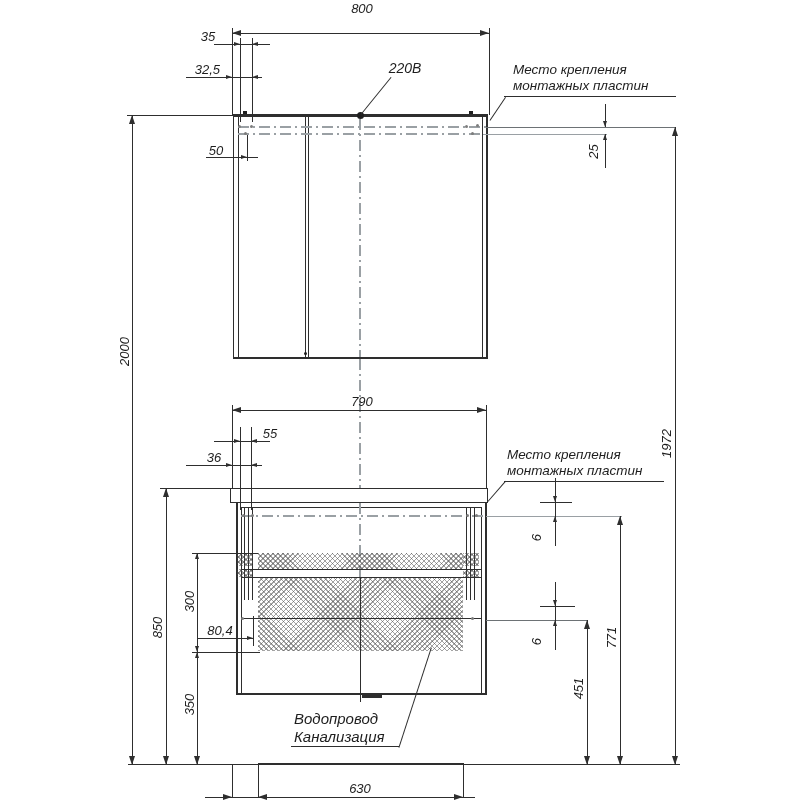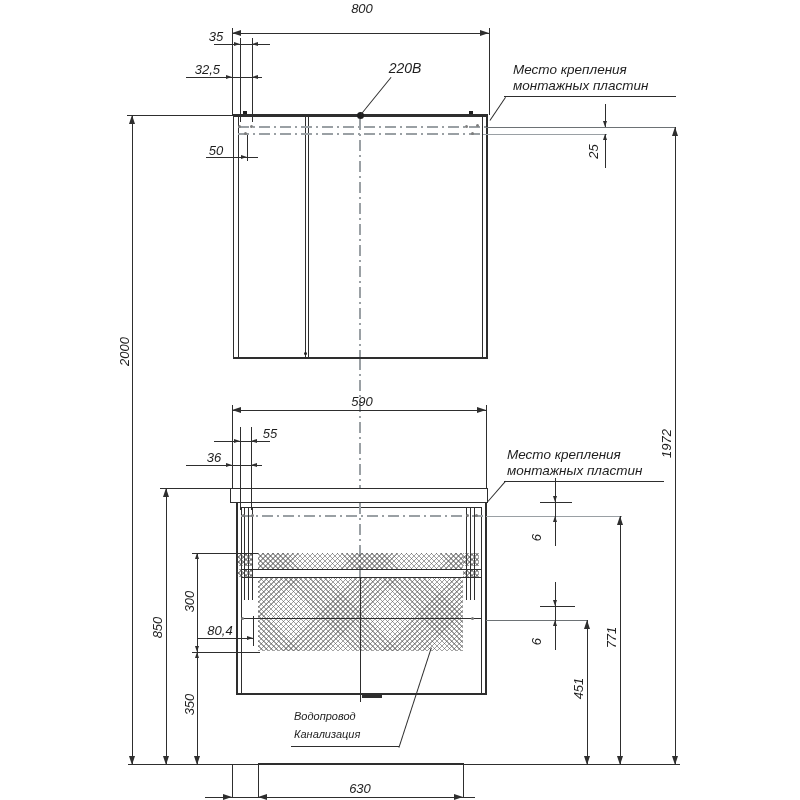--- a/index.html
+++ b/index.html
@@ -9,21 +9,21 @@
   .gy{background:#9aa0a4;}
   .g2{background:#6d7275;}
   .ddh{position:absolute;height:1.5px;background-image:repeating-linear-gradient(90deg,#9aa0a4 0 11px,transparent 11px 15px,#9aa0a4 15px 17px,transparent 17px 21px);}
   .ddv{position:absolute;width:1.5px;background-image:repeating-linear-gradient(180deg,#9aa0a4 0 11px,transparent 11px 15px,#9aa0a4 15px 17px,transparent 17px 21px);}
   .hatch{position:absolute;background-image:
       repeating-linear-gradient(45deg,rgba(70,70,70,.5) 0 1px,transparent 1px 3.5px),
       repeating-linear-gradient(135deg,rgba(70,70,70,.5) 0 1px,transparent 1px 3.5px);}
   .dim{position:absolute;font:italic 13px "Liberation Sans",sans-serif;color:#1e1e1e;text-align:center;white-space:nowrap;}
   .dimv{position:absolute;font:italic 13px "Liberation Sans",sans-serif;color:#1e1e1e;text-align:center;white-space:nowrap;transform:rotate(-90deg);}
   .note{position:absolute;font:italic 13.5px "Liberation Sans",sans-serif;color:#1e1e1e;white-space:nowrap;}
-  .big{font-size:11px;}
+  .big{font-size:15px;}
   .aR,.aL,.aU,.aD{position:absolute;width:0;height:0;}
   .aR{border-top:3px solid transparent;border-bottom:3px solid transparent;border-left:9px solid #2e2e2e;}
   .aL{border-top:3px solid transparent;border-bottom:3px solid transparent;border-right:9px solid #2e2e2e;}
   .aU{border-left:3px solid transparent;border-right:3px solid transparent;border-bottom:9px solid #2e2e2e;}
   .aD{border-left:3px solid transparent;border-right:3px solid transparent;border-top:9px solid #2e2e2e;}
   .s.aR{border-left-width:6px;border-top-width:2px;border-bottom-width:2px;}
   .s.aL{border-right-width:6px;border-top-width:2px;border-bottom-width:2px;}
   .s.aU{border-bottom-width:6px;border-left-width:2px;border-right-width:2px;}
   .s.aD{border-top-width:6px;border-left-width:2px;border-right-width:2px;}
   .diag{position:absolute;height:1.2px;background:#2e2e2e;transform-origin:0 50%;}
@@ -64,21 +64,21 @@
   <div class="ln" style="left:232px;top:33px;width:257px;height:1px;"></div>
   <div class="aL" style="left:232px;top:30px;"></div>
   <div class="aR" style="left:480px;top:30px;"></div>
   <div class="dim" style="left:332px;top:1px;width:60px;">800</div>
 
   <div class="ln" style="left:240px;top:38px;width:1px;height:84px;"></div>
   <div class="ln" style="left:252px;top:38px;width:1px;height:84px;"></div>
   <div class="ln" style="left:214px;top:44px;width:56px;height:1px;"></div>
   <div class="aR s" style="left:234px;top:42px;"></div>
   <div class="aL s" style="left:252px;top:42px;"></div>
-  <div class="dim" style="left:198px;top:29px;width:36px;">35</div>
+  <div class="dim" style="left:190px;top:29px;width:36px;">35</div>
 
   <div class="ln" style="left:186px;top:77px;width:76px;height:1px;"></div>
   <div class="aR s" style="left:226px;top:75px;"></div>
   <div class="aL s" style="left:252px;top:75px;"></div>
   <div class="dim" style="left:176px;top:62px;width:44px;text-align:right;">32,5</div>
 
   <div class="ln" style="left:247px;top:135px;width:1px;height:26px;"></div>
   <div class="ln" style="left:206px;top:157px;width:52px;height:1px;"></div>
   <div class="aR s" style="left:241px;top:155px;"></div>
   <div class="dim" style="left:198px;top:143px;width:36px;">50</div>
@@ -134,21 +134,21 @@
   <div class="dot" style="left:466px;top:514px;"></div>
   <div class="dot" style="left:475px;top:514px;"></div>
   <div class="dot" style="left:241px;top:617px;"></div>
   <div class="dot" style="left:471px;top:617px;"></div>
 
   <div class="ln" style="left:232px;top:405px;width:1px;height:83px;"></div>
   <div class="ln" style="left:486px;top:405px;width:1px;height:83px;"></div>
   <div class="ln" style="left:232px;top:410px;width:254px;height:1px;"></div>
   <div class="aL" style="left:232px;top:407px;"></div>
   <div class="aR" style="left:477px;top:407px;"></div>
-  <div class="dim" style="left:332px;top:394px;width:60px;">590</div>
+  <div class="dim" style="left:332px;top:394px;width:60px;">790</div>
 
   <div class="ln" style="left:240px;top:427px;width:1px;height:83px;"></div>
   <div class="ln" style="left:251px;top:427px;width:1px;height:83px;"></div>
   <div class="ln" style="left:214px;top:441px;width:56px;height:1px;"></div>
   <div class="aR s" style="left:234px;top:439px;"></div>
   <div class="aL s" style="left:251px;top:439px;"></div>
   <div class="dim" style="left:252px;top:426px;width:36px;">55</div>
 
   <div class="ln" style="left:186px;top:465px;width:76px;height:1px;"></div>
   <div class="aR s" style="left:226px;top:463px;"></div>

